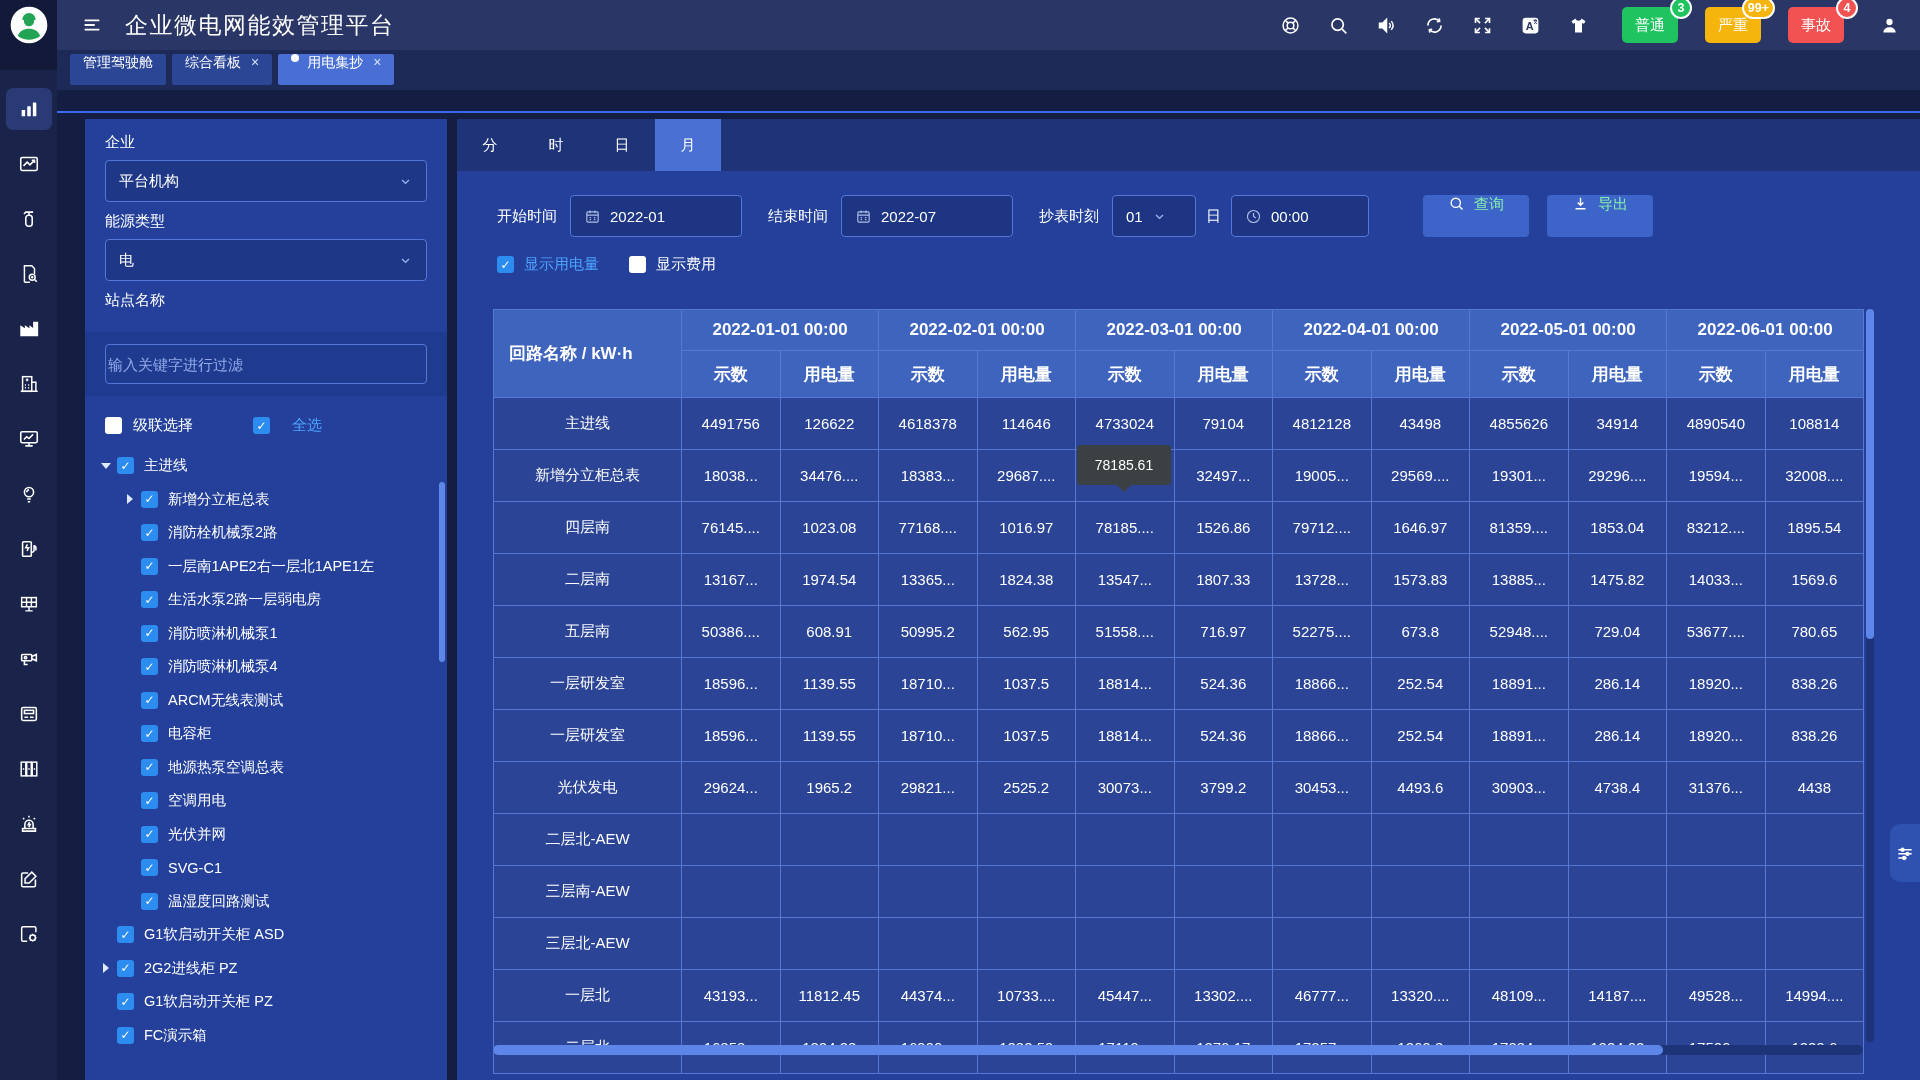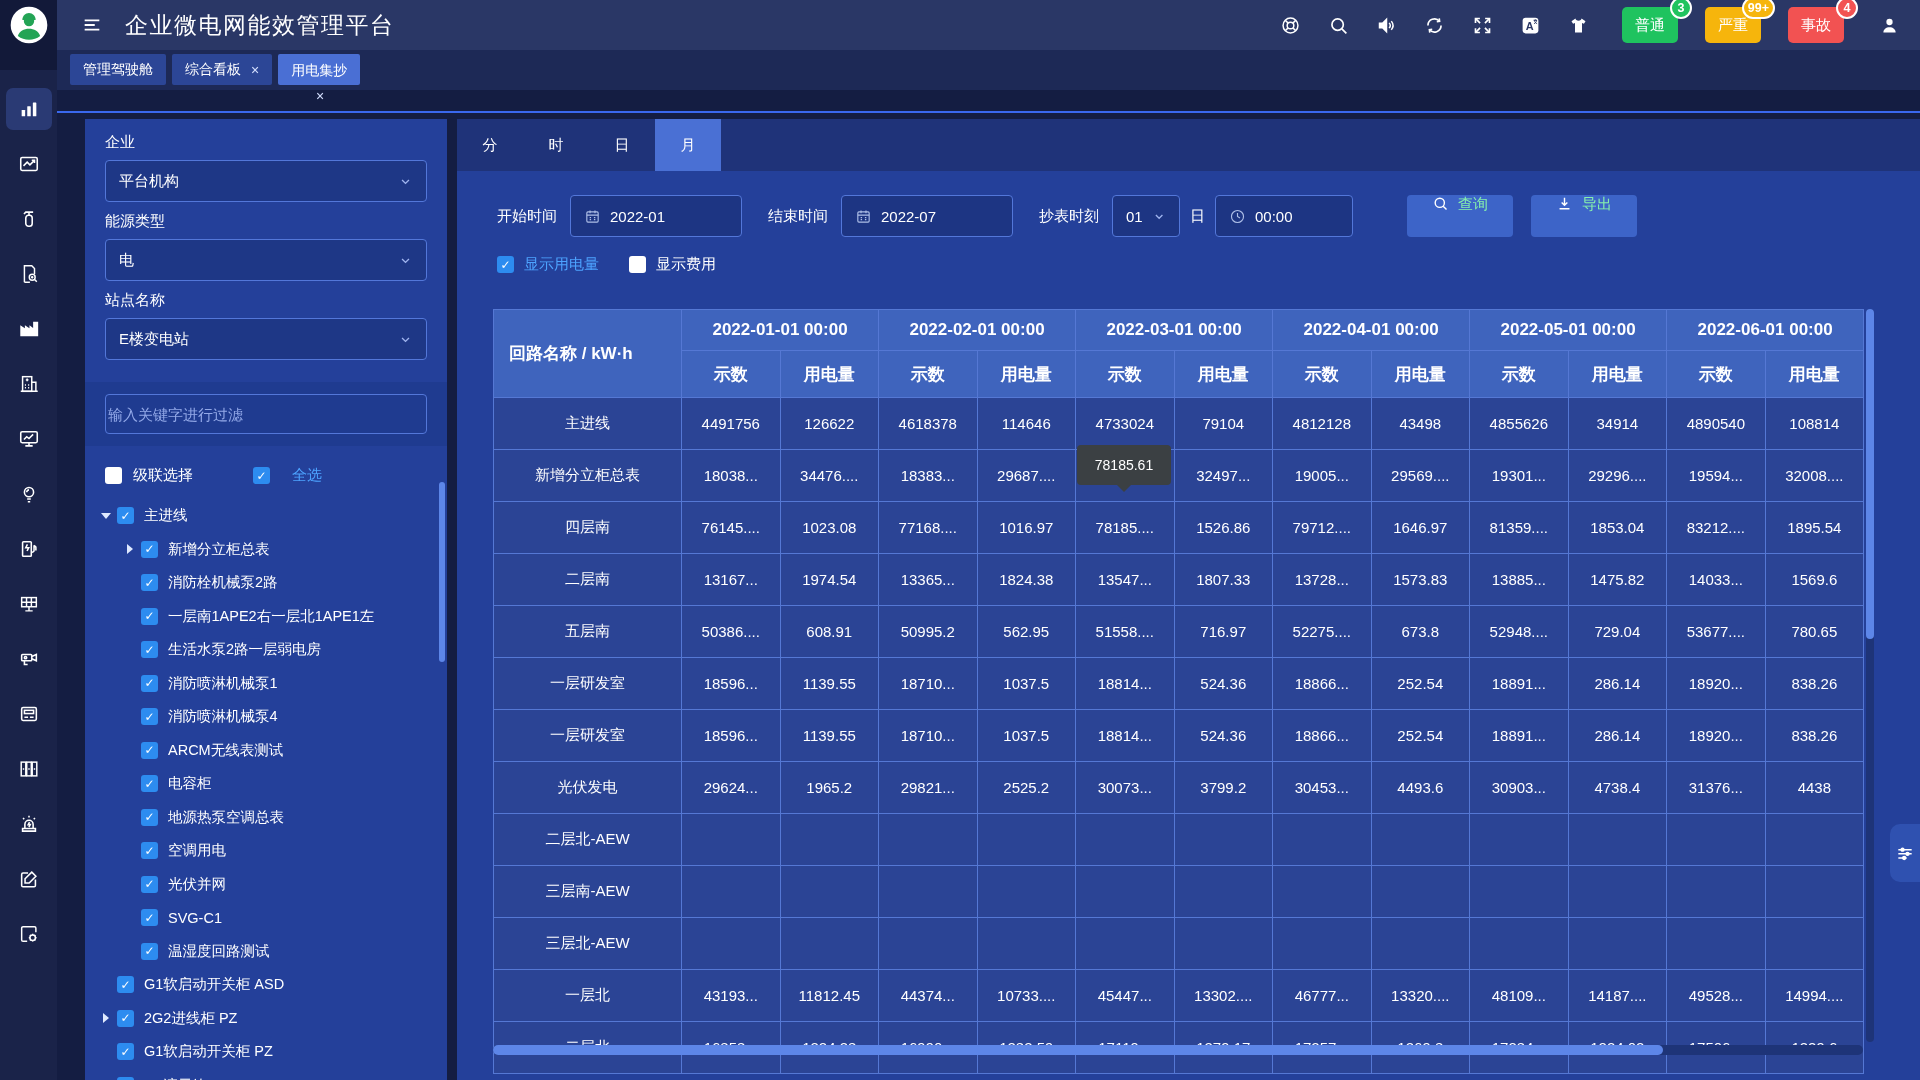--- a/index.html
+++ b/index.html
@@ -29,23 +29,23 @@
   .badges{display:flex;align-items:center;gap:27px;margin-left:6px;margin-right:8px;}
   .badge{position:relative;height:30px;padding:3px 13px;border-radius:5px;display:flex;align-items:center;
          font-size:15px;cursor:pointer;}
   .bubble{position:absolute;top:-10px;right:-14px;min-width:22px;height:22px;border-radius:11px;
           border:2px solid #fff;font-size:12.5px;display:flex;align-items:center;justify-content:center;
           padding:0 4px;box-sizing:border-box;font-weight:700;}
 
   
   .navbar{position:absolute;left:57px;top:50px;width:1863px;height:40px;background:#1d2956;
           display:flex;align-items:flex-end;padding-left:13px;box-sizing:border-box;gap:6px;}
-  .nav-tab{height:31px;margin-bottom:5px;padding:0 13px;background:#2c4696;display:flex;align-items:center;
+  .nav-tab{height:31px;margin-bottom:5px;padding:0 13px;background:#2c4696;display:flex;align-items:flex-start;
            gap:8px;font-size:14px;border-radius:2px;cursor:pointer;white-space:nowrap;}
-  .nav-tab.active{background:#4a6fd4;flex-direction:column;}
+  .nav-tab.active{background:#4a6fd4;}
   .nav-tab .x{font-size:14px;color:#d5e0ff;margin-left:2px;}
   .nav-tab .dot{width:8px;height:8px;border-radius:50%;background:#fff;}
 
   
   .content{position:absolute;left:57px;top:111px;width:1863px;height:969px;border-top:2px solid #3a68ee;}
 
   
   .filter-panel{position:absolute;left:28px;top:6px;width:362px;height:961px;background:#24409a;overflow:hidden;}
   .fp-pad{padding:14px 20px 0;}
   .flabel{font-size:15px;margin:10px 0 8px;}
@@ -80,21 +80,21 @@
   .main-panel{position:absolute;left:400px;top:6px;width:1463px;height:961px;background:#24409a;}
   .ptabs{height:52px;background:#1f3379;display:flex;}
   .ptab{width:66px;display:flex;align-items:center;justify-content:center;font-size:15px;cursor:pointer;}
   .ptab.active{background:#4a70d4;}
   .query-row{display:flex;align-items:center;padding:24px 0 0 40px;font-size:15px;}
   .q-label{margin-right:13px;white-space:nowrap;}
   .q-input{height:42px;border:1px solid #5377d9;border-radius:4px;background:#1d3583;display:flex;
            align-items:center;gap:9px;padding:0 13px;box-sizing:border-box;margin-right:26px;cursor:pointer;}
   .q-input .sm{width:17px;height:17px;}
   .w-date{width:172px;}
-  .w-day{width:68px;justify-content:flex-start;margin-right:10px;}
+  .w-day{width:84px;justify-content:flex-start;margin-right:10px;}
   .w-time{width:138px;}
   .day-unit{margin-right:10px;}
   .btn{height:42px;padding:0 25px;background:#3d64c8;border-radius:4px;display:flex;align-items:flex-start;
        gap:9px;font-size:15px;cursor:pointer;border:none;color:#86efac;}
   .btn .sm{width:17px;height:17px;}
   .btn.search{margin-left:28px;}
   .btn.export{margin-left:18px;}
   .toggle-row{display:flex;align-items:center;gap:30px;padding:18px 0 0 40px;font-size:15px;}
   .toggle{display:flex;align-items:center;gap:10px;}
 
@@ -353,28 +353,20 @@
       <div class="flabel">能源类型</div>
       <div class="fselect">
         <span>电</span>
         <span class="chev" data-icon="chevron">
             <svg viewBox="0 0 24 24" fill="none" stroke="#9fb4ee" stroke-width="2.2">
               <path d="M6.5 9.5L12 15l5.5-5.5"></path>
             </svg>
           </span>
       </div>
       <div class="flabel">站点名称</div>
-      <div class="fselect">
-        <span>E楼变电站</span>
-        <span class="chev" data-icon="chevron">
-            <svg viewBox="0 0 24 24" fill="none" stroke="#9fb4ee" stroke-width="2.2">
-              <path d="M6.5 9.5L12 15l5.5-5.5"></path>
-            </svg>
-          </span>
-      </div>
     </div>
     <div class="search-band">
       <input class="finput" placeholder="输入关键字进行过滤" style="">
     </div>
     <div class="cb-row">
       <span class="cb un"></span>
       <span>级联选择</span>
       <span class="selectall">
         <span class="cb ck">✓</span>
         <span class="blue-lbl" style="margin-left:11px">全选</span>

